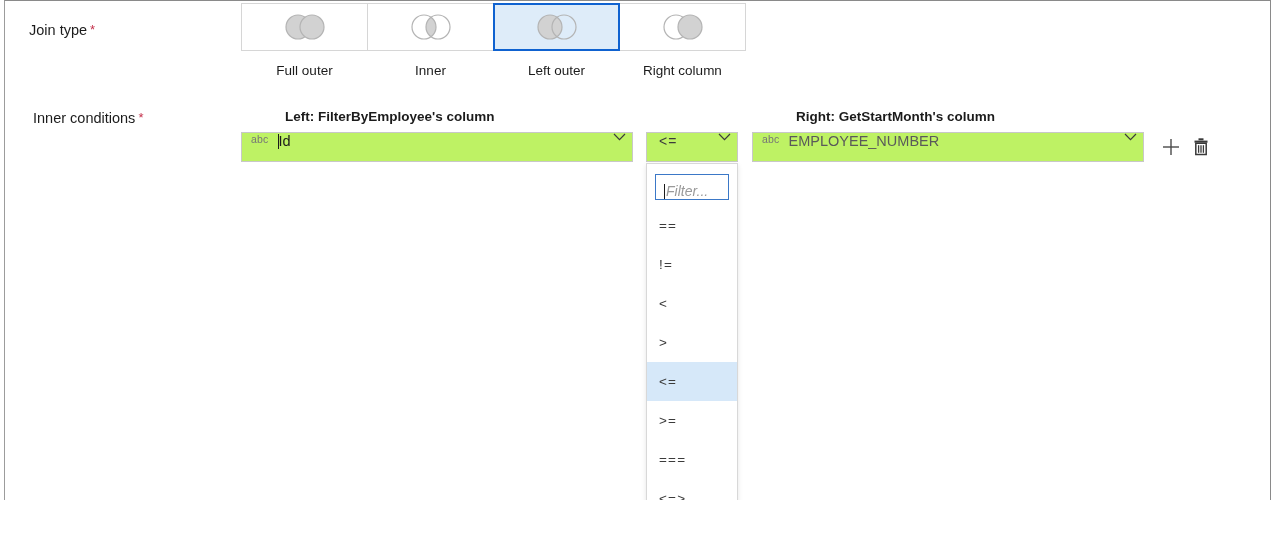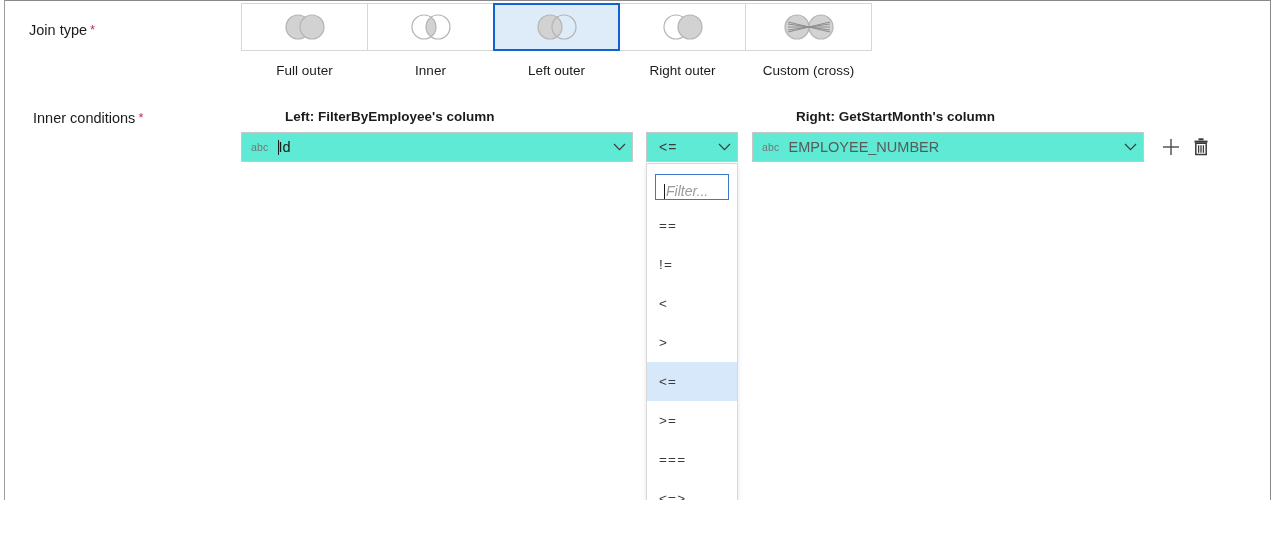--- a/index.html
+++ b/index.html
@@ -100,23 +100,23 @@
     white-space: nowrap;
     padding-left: 44px;
   }
   #left-col-head  { left: 236px; top: 108px; }
   #right-col-head { left: 747px; top: 108px; }
 
   .combo {
     position: absolute;
     height: 30px;
     border: 1px solid #c8c8c8;
-    background: #5eead4;
-    display: flex;
-    align-items: center;
+    background: #bef264;
+    display: flex;
+    align-items: flex-start;
     cursor: pointer;
   }
   .combo .type-badge {
     font-size: 10.5px;
     color: #767676;
     margin-left: 9px;
     letter-spacing: 0.2px;
     font-family: "Liberation Sans", sans-serif;
   }
   .combo .combo-value {
@@ -269,41 +269,23 @@
         <div class="jointype-caption">Left outer</div>
       </div>
 
       <div class="tile-wrap">
         <div class="jointype-tile">
           <svg width="56" height="30" viewBox="0 0 56 30">
             <circle cx="21" cy="15" r="12" fill="none" stroke="#b4b4b4" stroke-width="1.2"></circle>
             <circle cx="35" cy="15" r="12" fill="#d2d2d2" stroke="#b4b4b4" stroke-width="1.2"></circle>
           </svg>
         </div>
-        <div class="jointype-caption">Right outer</div>
-      </div>
-
-      <div class="tile-wrap">
-        <div class="jointype-tile">
-          <svg width="62" height="30" viewBox="0 0 62 30">
-            <circle cx="19" cy="15" r="12" fill="#d2d2d2" stroke="#b4b4b4" stroke-width="1.2"></circle>
-            <circle cx="43" cy="15" r="12" fill="#d2d2d2" stroke="#b4b4b4" stroke-width="1.2"></circle>
-            <g stroke="#8e8e8e" stroke-width="1.1" fill="none">
-              <line x1="10" y1="10" x2="52" y2="20"></line>
-              <line x1="10" y1="20" x2="52" y2="10"></line>
-              <line x1="10" y1="15" x2="52" y2="15"></line>
-              <line x1="10" y1="12" x2="31" y2="15"></line>
-              <line x1="10" y1="18" x2="31" y2="15"></line>
-              <line x1="52" y1="12" x2="31" y2="15"></line>
-              <line x1="52" y1="18" x2="31" y2="15"></line>
-            </g>
-          </svg>
-        </div>
-        <div class="jointype-caption">Custom (cross)</div>
-      </div>
+        <div class="jointype-caption">Right column</div>
+      </div>
+
 
     </div>
 
     <div class="field-label" id="join-conditions-label">
       <span>Inner conditions</span><span class="req-star">*</span>
     </div>
 
     <div class="col-head" id="left-col-head">Left: FilterByEmployee's column</div>
     <div class="col-head" id="right-col-head">Right: GetStartMonth's column</div>
 

